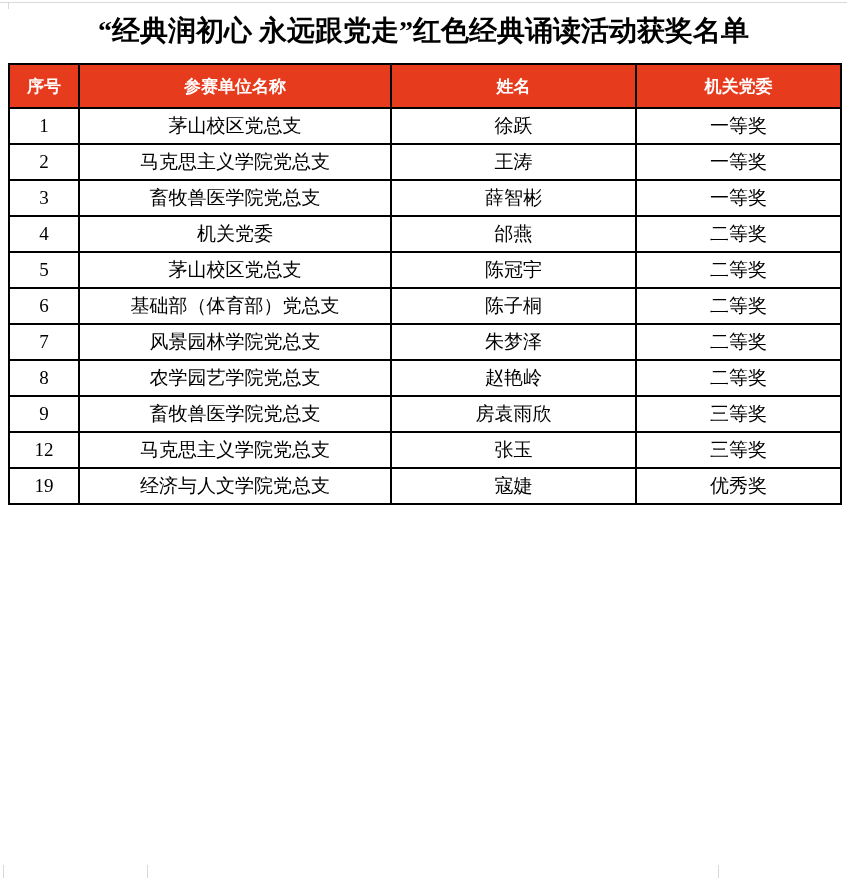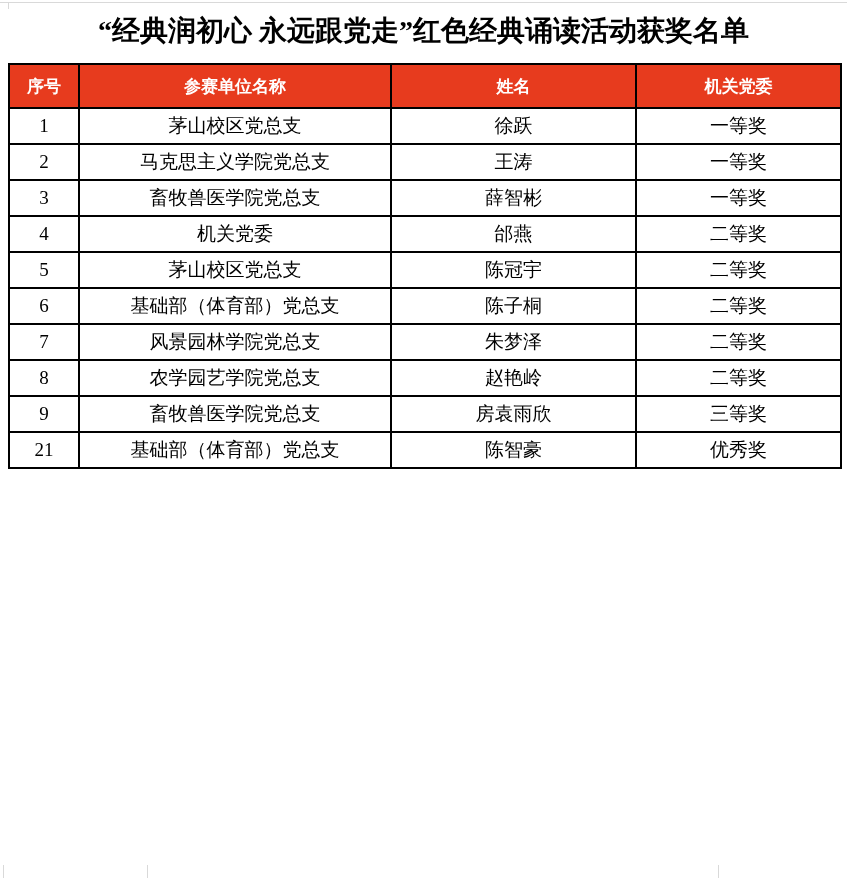--- a/index.html
+++ b/index.html
@@ -154,23 +154,29 @@
         <td>赵艳岭</td>
         <td>二等奖</td>
       </tr>
       <tr>
         <td>9</td>
         <td>畜牧兽医学院党总支</td>
         <td>房袁雨欣</td>
         <td>三等奖</td>
       </tr>
       <tr>
-        <td>21</td>
-        <td>基础部（体育部）党总支</td>
-        <td>陈智豪</td>
+        <td>12</td>
+        <td>马克思主义学院党总支</td>
+        <td>张玉</td>
+        <td>三等奖</td>
+      </tr>
+      <tr>
+        <td>19</td>
+        <td>经济与人文学院党总支</td>
+        <td>寇婕</td>
         <td>优秀奖</td>
       </tr>
     </tbody>
 </table>
 
 <div class="grid-stub stub-bot-left"></div>
 <div class="grid-stub stub-bot-mid"></div>
 <div class="grid-stub stub-bot-right"></div>
 
 </body></html>

